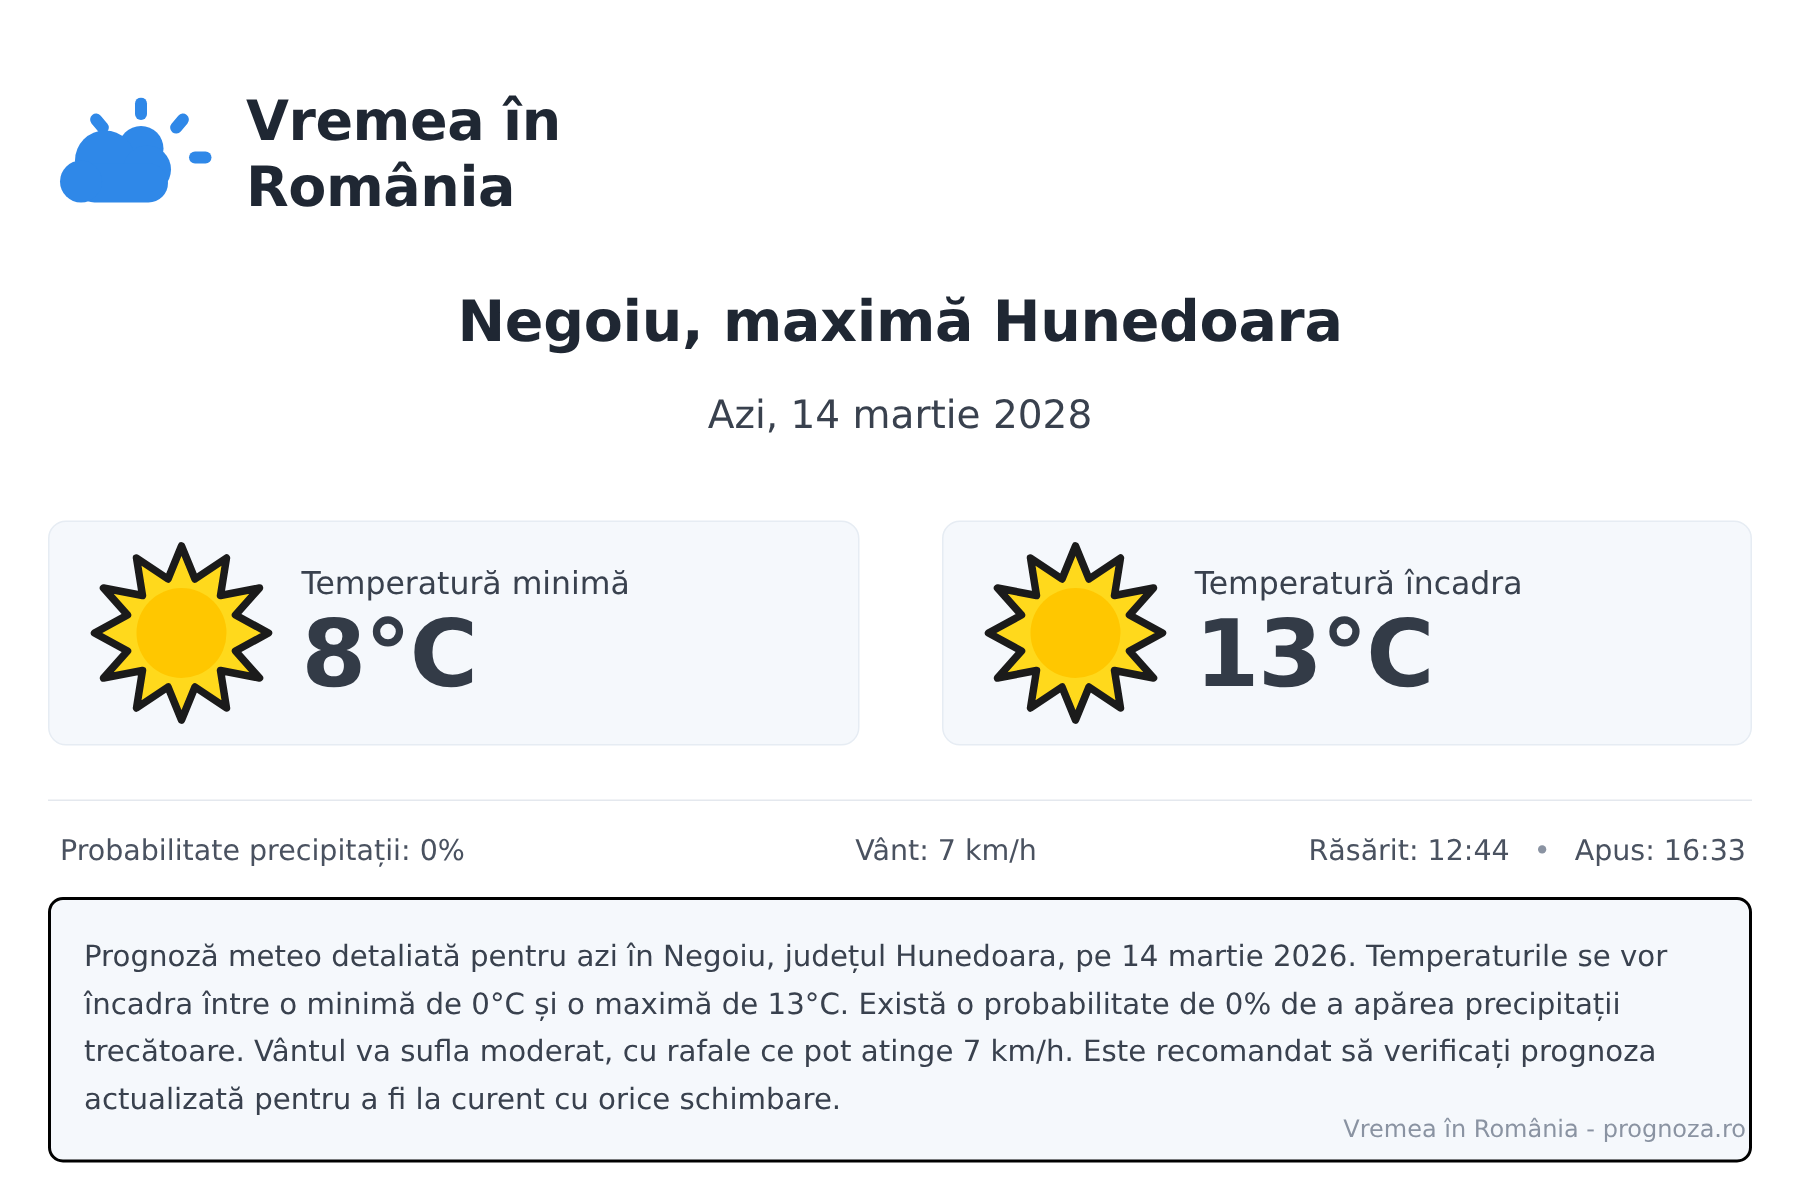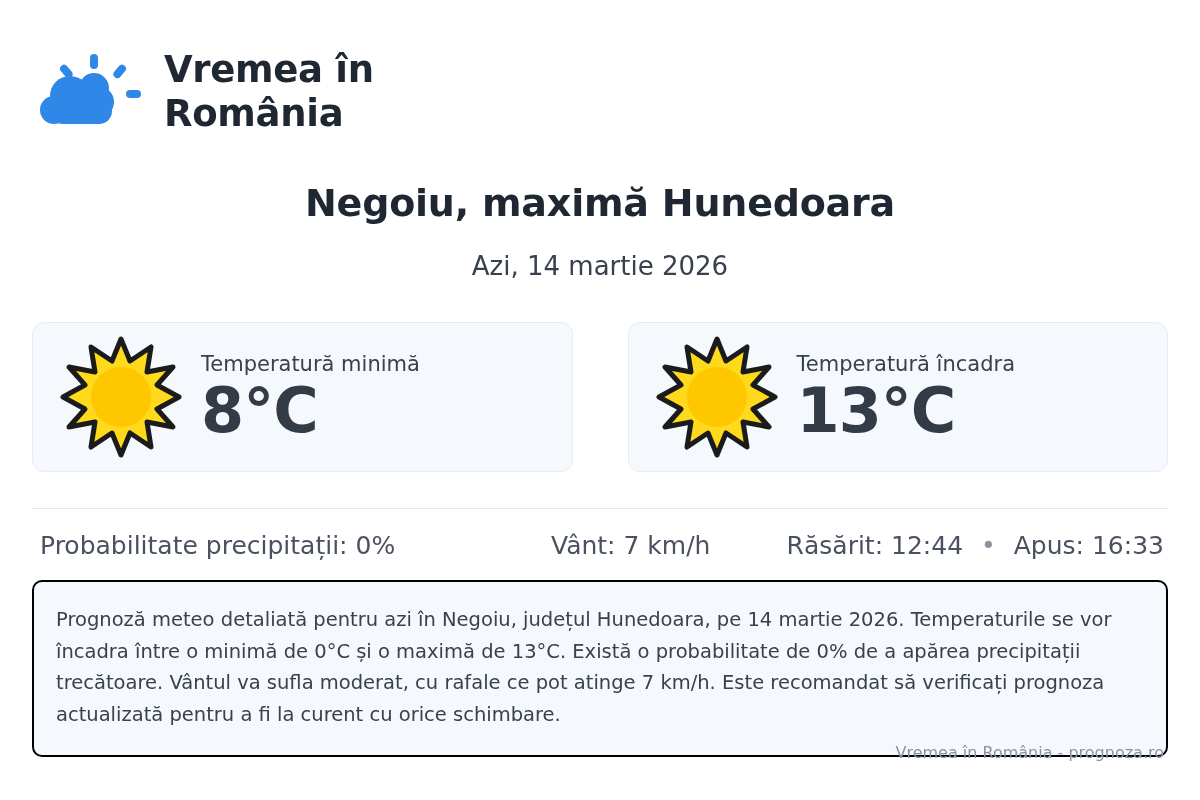--- a/index.html
+++ b/index.html
@@ -12,21 +12,21 @@
     background: #ffffff;
     font-family: "DejaVu Sans", "Liberation Sans", sans-serif;
     color: #2d3748;
     overflow: hidden;
   }
   .page {
     width: 1200px;
     height: 780px;
     position: relative;
     box-sizing: border-box;
-    padding: 0 32px;
+    padding: 11px 32px;
   }
 
   
   .brand {
     display: flex;
     align-items: center;
     gap: 22px;
     padding-top: 48px;
     padding-left: 6px;
   }
@@ -61,21 +61,21 @@
     font-size: 26px;
     color: #39414e;
     margin-top: 26px;
     font-weight: normal;
   }
 
   
   .cards {
     display: flex;
     gap: 55px;
-    margin-top: 41px;
+    margin-top: 55px;
   }
   .card {
     flex: 1 1 0;
     background: #f5f8fc;
     border: 1px solid #e6ecf3;
     border-radius: 12px;
     height: 150px;
     display: flex;
     align-items: center;
     padding: 0 22px;
@@ -103,21 +103,21 @@
     letter-spacing: -1px;
   }
 
   
   .details {
     margin-top: 36px;
     border-top: 1px solid #e4e8ee;
     padding-top: 22px;
     display: flex;
     align-items: center;
-    font-size: 25px;
+    font-size: 19px;
     color: #4a5260;
   }
   .detail-precip { flex: 0 0 40%; text-align: left; padding-left: 8px; }
   .detail-wind   { flex: 0 0 24%; text-align: center; }
   .detail-sun    { flex: 1 1 auto; text-align: right; padding-right: 4px; }
   .sun-sep { margin: 0 10px; color: #8a93a2; }
 
   
   .summary {
     margin-top: 20px;
@@ -164,21 +164,21 @@
         </g>
       </svg>
     </div>
     <div class="brand-title">
       <span>Vremea în</span>
       <span>România</span>
     </div>
   </div>
 
   <div class="location">Negoiu, maximă Hunedoara</div>
-  <div class="date">Azi, 14 martie 2026</div>
+  <div class="date">Azi, 14 martie 2028</div>
 
   <div class="cards">
 
     <div class="card">
       <div class="card-icon">
         <svg viewBox="0 0 132 126" width="132" height="126" aria-hidden="true">
           <g transform="translate(66,63)">
             <path d="M0,-58 L9,-36 L30,-50 L26,-25 L52,-30 L36,-12 L58,0 L36,12 L52,30 L26,25 L30,50 L9,36 L0,58 L-9,36 L-30,50 L-26,25 L-52,30 L-36,12 L-58,0 L-36,-12 L-52,-30 L-26,-25 L-30,-50 L-9,-36 Z" fill="#ffd91c" stroke="#1b1b1b" stroke-width="5" stroke-linejoin="round"></path>
             <circle cx="0" cy="0" r="30" fill="#ffc700" stroke="none"></circle>
           </g>

